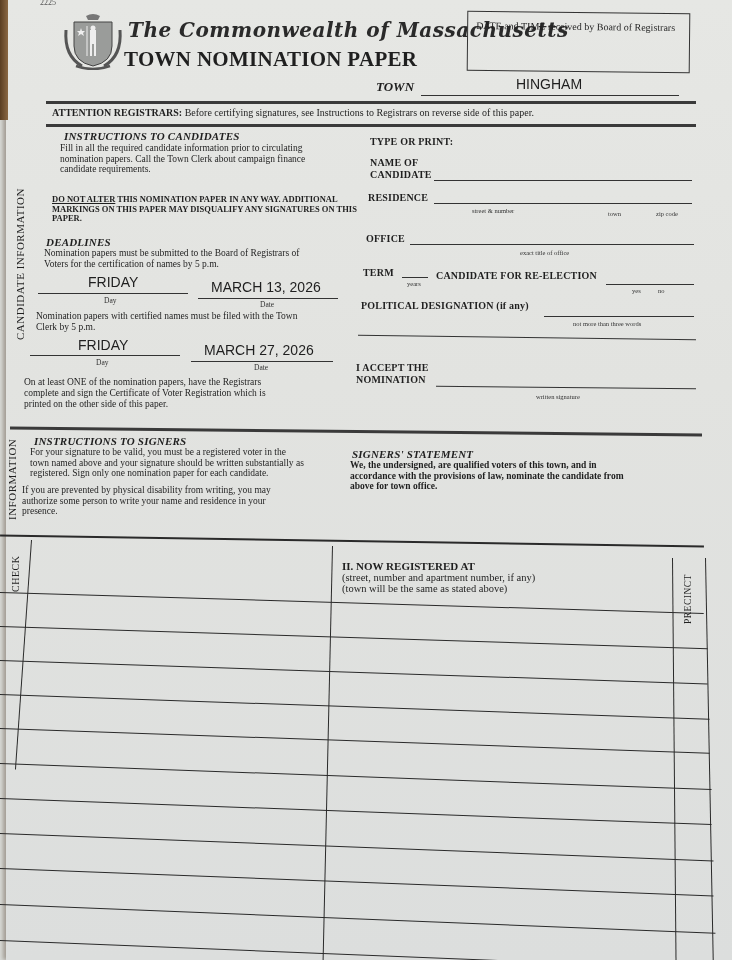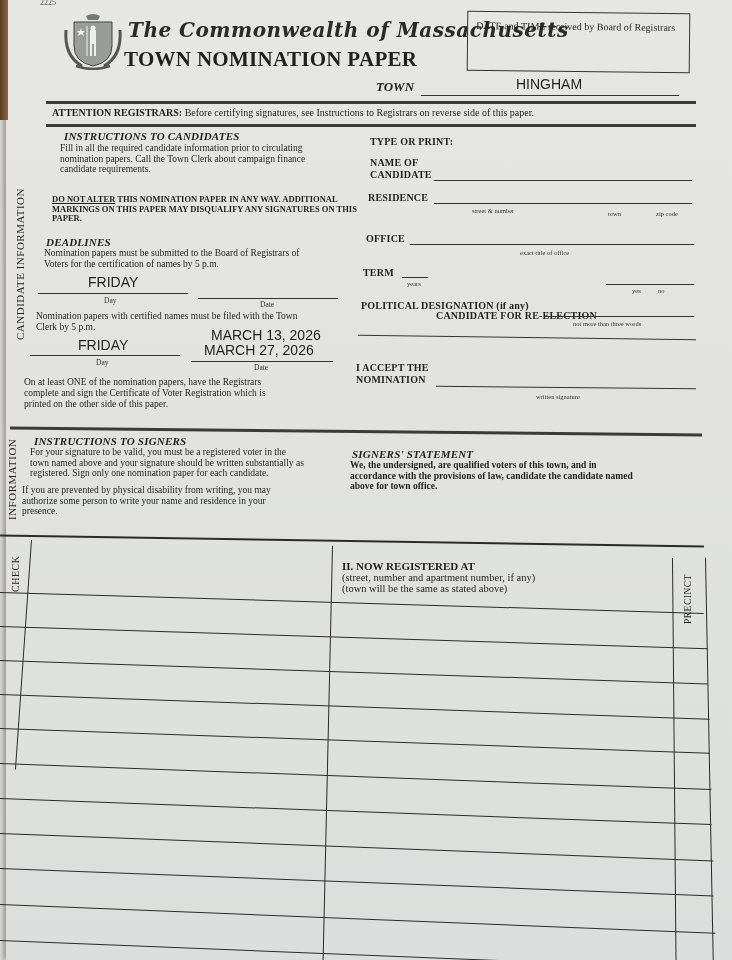--- a/index.html
+++ b/index.html
@@ -109,21 +109,21 @@
 
   <div class="abs sect-head" style="left:40px; top:236px;">DEADLINES</div>
   <div class="abs small" style="left:38px; top:248px;">
     <div>Nomination papers must be submitted to the Board of Registrars of</div>
     <div>Voters for the certification of names by 5 p.m.</div>
   </div>
 
   <span class="abs deadline-val" style="left:82px; top:274px;">FRIDAY</span>
   <div class="abs fill-line" style="left:32px; top:293px; width:150px;"></div>
   <span class="abs underline-lbl" style="left:98px; top:296px;">Day</span>
-  <span class="abs deadline-val" style="left:205px; top:279px;margin-top:48px;">MARCH 13, 2026</span>
+  <span class="abs deadline-val" style="left:205px; top:279px;">MARCH 13, 2026</span>
   <div class="abs fill-line" style="left:192px; top:298px; width:140px;"></div>
   <span class="abs underline-lbl" style="left:254px; top:300px;">Date</span>
 
   <div class="abs small" style="left:30px; top:311px;">
     <div>Nomination papers with certified names must be filed with the Town</div>
     <div>Clerk by 5 p.m.</div>
   </div>
 
   <span class="abs deadline-val" style="left:72px; top:337px;">FRIDAY</span>
   <div class="abs fill-line" style="left:24px; top:355px; width:150px;"></div>
@@ -151,21 +151,21 @@
   <span class="abs tiny" style="left:602px; top:210px;">town</span>
   <span class="abs tiny" style="left:650px; top:210px;">zip code</span>
 
   <span class="abs label-b" style="left:360px; top:233px; font-size:10px;">OFFICE</span>
   <div class="abs fill-line" style="left:404px; top:244px; width:284px;"></div>
   <span class="abs tiny" style="left:514px; top:249px;">exact title of office</span>
 
   <span class="abs label-b" style="left:357px; top:267px; font-size:10px;">TERM</span>
   <div class="abs fill-line" style="left:396px; top:277px; width:26px;"></div>
   <span class="abs tiny" style="left:401px; top:280px;">years</span>
-  <span class="abs label-b" style="left:430px; top:270px; font-size:10px;margin-top:40px;">CANDIDATE FOR RE-ELECTION</span>
+  <span class="abs label-b" style="left:430px; top:270px; font-size:10px;">CANDIDATE FOR RE-ELECTION</span>
   <div class="abs fill-line" style="left:600px; top:284px; width:88px;"></div>
   <span class="abs tiny" style="left:626px; top:287px;">yes</span>
   <span class="abs tiny" style="left:652px; top:287px;">no</span>
 
   <span class="abs label-b" style="left:355px; top:300px; font-size:10px;">POLITICAL DESIGNATION (if any)</span>
   <div class="abs fill-line" style="left:538px; top:316px; width:150px;"></div>
   <span class="abs tiny" style="left:567px; top:320px;">not more than three words</span>
   <div class="abs fill-line" style="left:352px; top:337px; width:338px; transform:rotate(0.8deg);"></div>
 
   <div class="abs label-b" style="left:350px; top:362px; font-size:10px; line-height:12px;">
@@ -186,21 +186,21 @@
   </div>
   <div class="abs small" style="left:16px; top:485px;">
     <div>If you are prevented by physical disability from writing, you may</div>
     <div>authorize some person to write your name and residence in your</div>
     <div>presence.</div>
   </div>
 
   <div class="abs sect-head" style="left:346px; top:448px;text-align:center;">SIGNERS' STATEMENT</div>
   <div class="abs" style="left:344px; top:460px; font-size:9.5px; line-height:10.5px; font-weight:bold;">
     <div>We, the undersigned, are qualified voters of this town, and in</div>
-    <div>accordance with the provisions of law, candidate the candidate named</div>
+    <div>accordance with the provisions of law, nominate the candidate from</div>
     <div>above for town office.</div>
   </div>
 
   <div class="abs" style="left:-6px; top:532px; width:704px; height:428px;">
     <div class="tbl-line" style="left:0; top:8px; width:704px; transform:rotate(0.9deg); border-top-width:2px;"></div>
 
     <div class="vert" style="position:absolute; left:10px; top:20px; height:40px; font-size:10px;">CHECK</div>
     <div class="hdr-text" style="position:absolute; left:342px; top:29px; width:320px;">
       <div><b style="font-size:11px;">II. NOW REGISTERED AT</b></div>
       <div>(street, number and apartment number, if any)</div>

